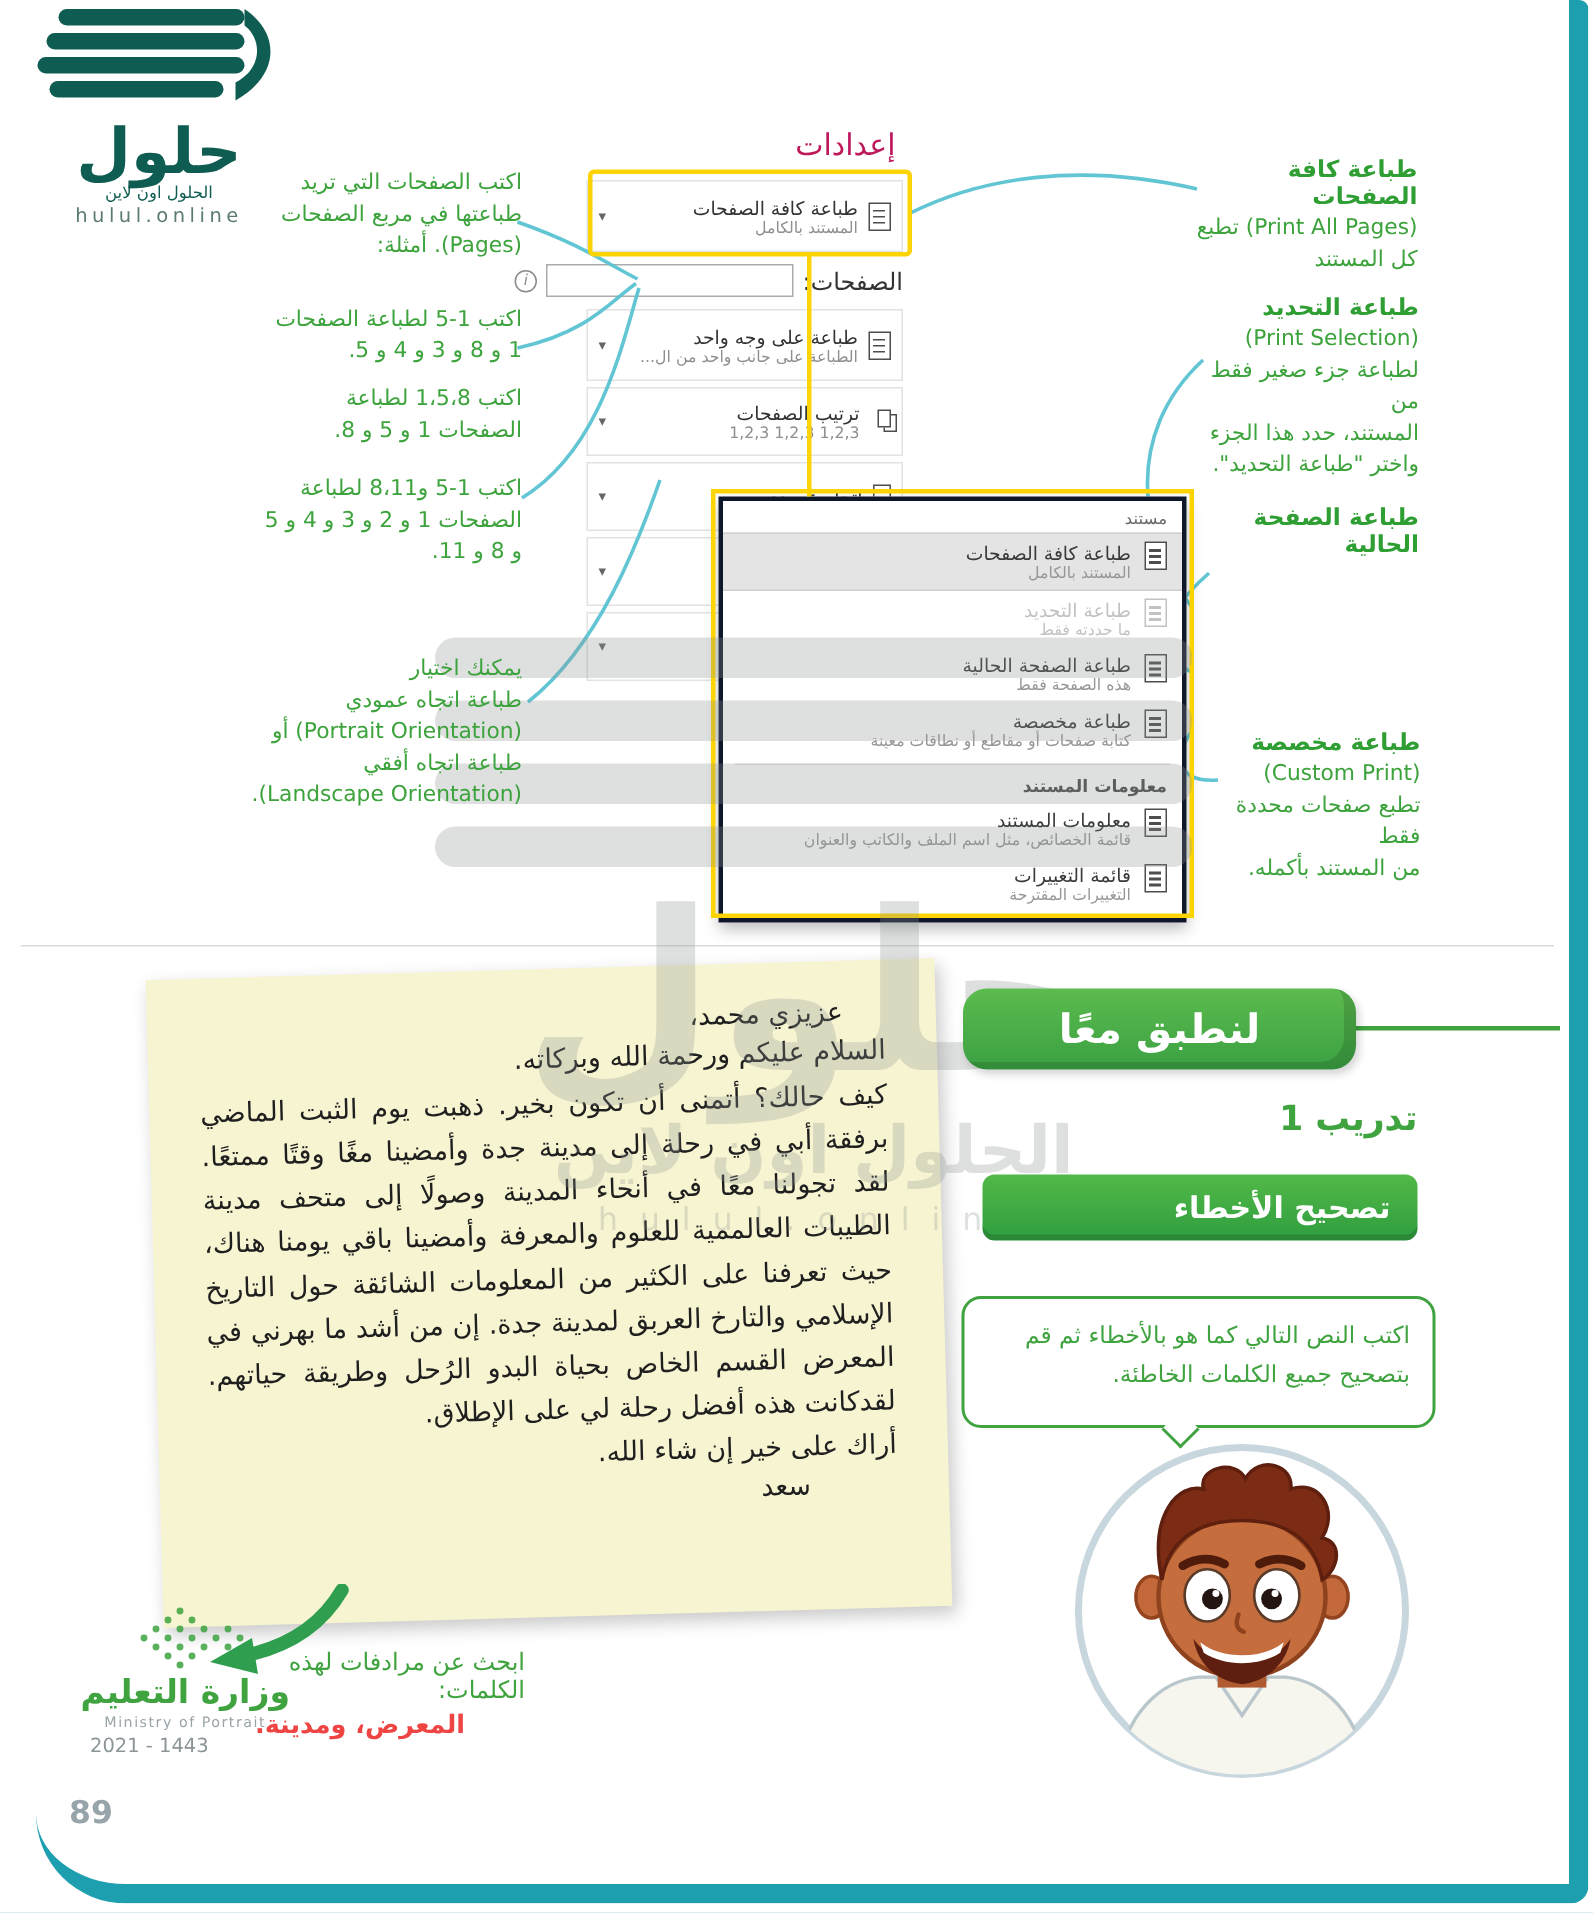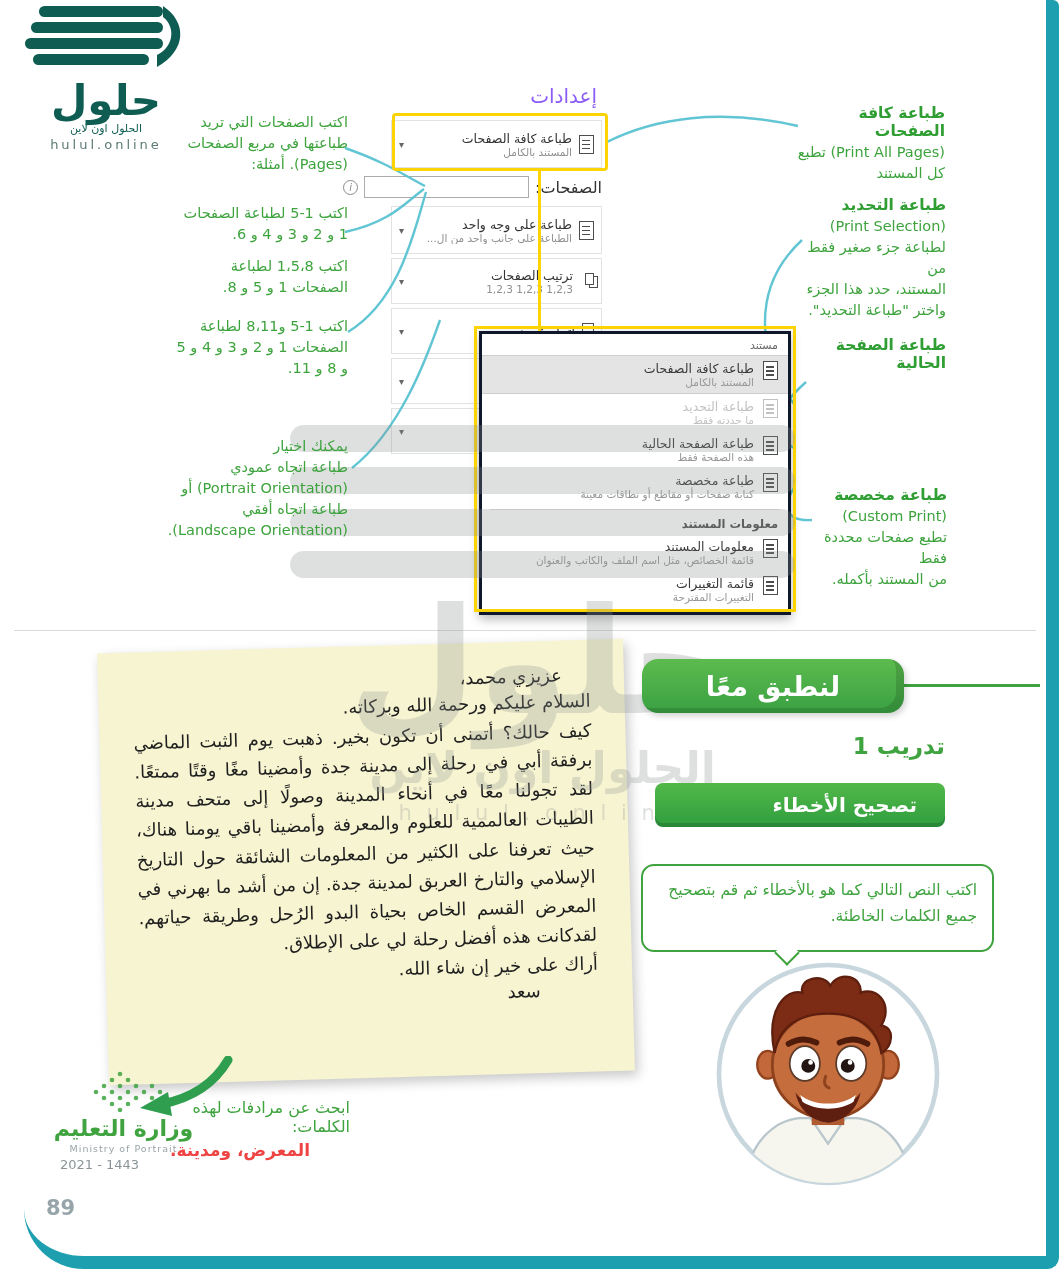--- a/index.html
+++ b/index.html
@@ -18,21 +18,21 @@
   .hulul-name { font-size:42px; font-weight:bold; color:#0e5c52; direction:rtl; line-height:1.0; margin-top:2px; }
   .hulul-sub { font-size:11px; color:#0e5c52; direction:rtl; }
   .hulul-domain { font-size:13px; color:#5c7a74; letter-spacing:3px; margin-top:2px; }
 
   
   .connectors { position:absolute; left:0; top:0; z-index:4; pointer-events:none; }
   .connectors path { stroke:#58c2d2; stroke-width:2.4; fill:none; opacity:.95; }
 
   
   .settings { position:absolute; left:390px; top:84px; width:213px; height:382px; background:#fff; z-index:3; }
-  .s-title { position:absolute; top:0; right:6px; color:#8b5cf6; font-size:20px; direction:rtl; }
+  .s-title { position:absolute; top:0; right:6px; color:#be185d; font-size:20px; direction:rtl; }
   .srow { position:absolute; left:1px; width:211px; background:#fff; border:1px solid #e2e2e2;
     display:flex; direction:rtl; align-items:center; gap:7px; padding:0 7px; }
   .srow .txt { flex:1; display:flex; flex-direction:column; text-align:right; overflow:hidden; }
   .srow .t { font-size:12.5px; color:#333; white-space:nowrap; }
   .srow .d { font-size:10.5px; color:#8f8f8f; white-space:nowrap; }
   .dd { color:#666; font-size:10px; flex:none; }
   .ic-page { width:15px; height:19px; border:1.5px solid currentColor; color:#4d4d4d; background:#fff; position:relative; flex:none; }
   .ic-page::after { content:""; position:absolute; left:2px; top:4px; width:8px; height:1.5px;
     background:currentColor; box-shadow:0 4px 0 currentColor, 0 8px 0 currentColor; }
   .ic-portrait { width:12px; height:17px; border:1.5px solid currentColor; color:#4d4d4d; background:#fff; flex:none; }
@@ -81,23 +81,23 @@
   
   .banner { position:absolute; left:642px; top:659px; width:262px; height:54px; border-radius:16px;
     background:linear-gradient(180deg,#5cbb4e,#3aa042); color:#fff; font-size:27px; font-weight:bold;
     display:flex; align-items:center; justify-content:center; direction:rtl; z-index:8;
     box-shadow:inset -8px -5px 0 rgba(0,0,0,.13), 2px 3px 6px rgba(0,0,0,.18); }
   .banner-line { position:absolute; left:898px; top:684px; width:142px; height:3px; background:#3fa33f; z-index:6; }
   .exercise { position:absolute; left:845px; top:733px; width:100px; text-align:right; direction:rtl;
     color:#3fa33f; font-weight:bold; font-size:23px; z-index:8; }
   .badge { position:absolute; left:655px; top:783px; width:290px; height:44px; border-radius:8px;
     background:linear-gradient(180deg,#52b848,#2f9e3f); color:#fff; font-size:20px; font-weight:bold;
-    display:flex; align-items:center; direction:rtl; padding:0 28px; z-index:8;
+    display:flex; align-items:center; direction:rtl; padding:0 18px; z-index:8;
     box-shadow:inset 0 -4px 0 rgba(0,0,0,.14); }
-  .bubble { position:absolute; left:641px; top:864px; width:353px; height:88px; background:#fff;
+  .bubble { position:absolute; left:641px; top:864px; width:316px; height:88px; background:#fff;
     border:2.5px solid #3fa33f; border-radius:13px; color:#3fa33f; font-size:15.5px; line-height:1.7;
     direction:rtl; text-align:right; padding:11px 15px; z-index:8; }
   .bubble-tail { position:absolute; left:778px; top:944px; width:18px; height:18px; background:#fff;
     border-right:2.5px solid #3fa33f; border-bottom:2.5px solid #3fa33f; transform:rotate(45deg); z-index:9; }
   .avatar { position:absolute; left:712px; top:958px; width:232px; height:232px; z-index:8; }
 
   
   .note { position:absolute; left:103px; top:646px; width:526px; height:432px; background:#f7f4d1;
     box-shadow:3px 5px 12px rgba(0,0,0,.22); transform:rotate(-1.6deg); padding:24px 34px;
     direction:rtl; color:#1f1f1f; z-index:6; }
@@ -286,21 +286,21 @@
 من المستند بأكمله.</div>
   </div>
 
   <div class="co" style="left:126px;top:112px;width:222px;">
     <div class="co-b">اكتب الصفحات التي تريد
 طباعتها في مربع الصفحات
 (Pages). أمثلة:</div>
   </div>
   <div class="co" style="left:126px;top:203px;width:222px;">
     <div class="co-b">اكتب 1-5 لطباعة الصفحات
-1 و 2 و 3 و 4 و 6.</div>
+1 و 8 و 3 و 4 و 5.</div>
   </div>
   <div class="co" style="left:126px;top:256px;width:222px;">
     <div class="co-b">اكتب 1،5،8 لطباعة
 الصفحات 1 و 5 و 8.</div>
   </div>
   <div class="co" style="left:126px;top:316px;width:222px;">
     <div class="co-b">اكتب 1-5 و8،11 لطباعة
 الصفحات 1 و 2 و 3 و 4 و 5
 و 8 و 11.</div>
   </div>

